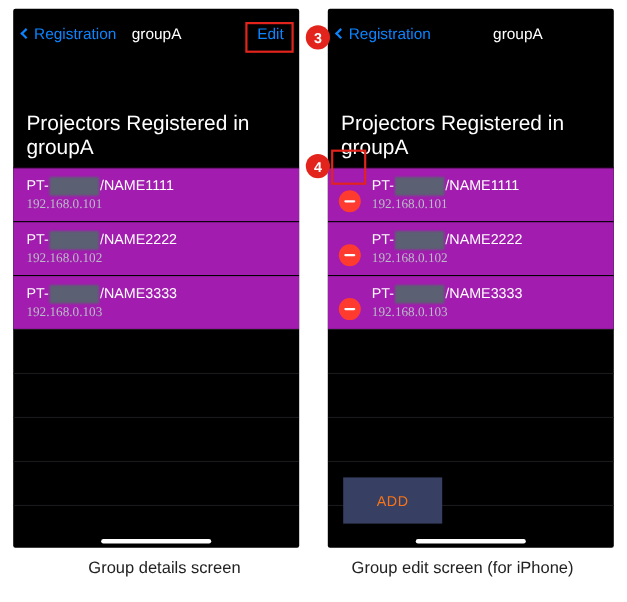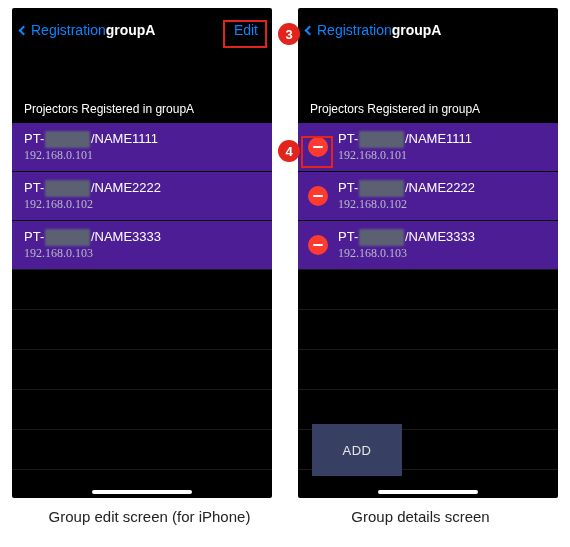--- a/index.html
+++ b/index.html
@@ -39,47 +39,47 @@
     }
     .nav-left, .nav-right {
       color: #0a84ff;
       font-size: 14px;
       min-width: 85px;
     }
     .nav-right { text-align: right; }
     .nav-title {
       color: #fff;
       font-size: 14px;
-      font-weight: 700;
+      font-weight: 400;
       flex: 1;
-      text-align: left;
+      text-align: center;
     }
     .chevron-left {
       display: inline-block;
       width: 7px;
       height: 7px;
       border-left: 2px solid #0a84ff;
       border-bottom: 2px solid #0a84ff;
       transform: rotate(45deg);
       margin-right: 2px;
     }
     .spacer { height: 42px; }
     .section-header {
       color: #fff;
-      font-size: 12px;
+      font-size: 19px;
       padding: 8px 12px 6px;
     }
     .row {
       position: relative;
-      background: #4c1d95;
+      background: #a21caf;
       border-top: 1px solid #000;
       padding: 8px 12px;
       min-height: 44px;
       display: flex;
-      align-items: center;
+      align-items: flex-end;
       gap: 10px;
     }
     .row.edit { padding-left: 10px; }
     .row-text { color: #fff; font-size: 13px; line-height: 1.3; }
     .row-sub { color: #b8bcc5; font-size: 12px; font-family: Liberation Serif, serif; }
     .minus-btn {
       width: 20px; height: 20px;
       border-radius: 50%;
       background: #ff3b30;
       display: flex; align-items: center; justify-content: center;
@@ -91,23 +91,23 @@
     }
     .empty-row {
       height: 40px;
       border-top: 1px solid #1a1a1e;
     }
     .add-btn {
       position: absolute;
       left: 14px;
       bottom: 22px;
       width: 90px;
-      height: 52px;
+      height: 42px;
       background: #374063;
-      color: #e5e5e5;
+      color: #f97316;
       font-size: 13px;
       letter-spacing: 0.5px;
       display: flex;
       align-items: center;
       justify-content: center;
     }
     .home-indicator {
       position: absolute;
       bottom: 4px;
       left: 50%;
@@ -261,15 +261,15 @@
       <span>ADD</span>
     </div>
     <div class="home-indicator"></div>
   </div>
 </div>
 
 <div class="annot" style="top:23px; left:278px;">3</div>
 <div class="annot" style="top:140px; left:278px;">4</div>
 
 <div class="captions">
+  <div class="caption">Group details screen</div>
   <div class="caption">Group edit screen (for iPhone)</div>
-  <div class="caption">Group details screen</div>
 </div>
 
 </body></html>

